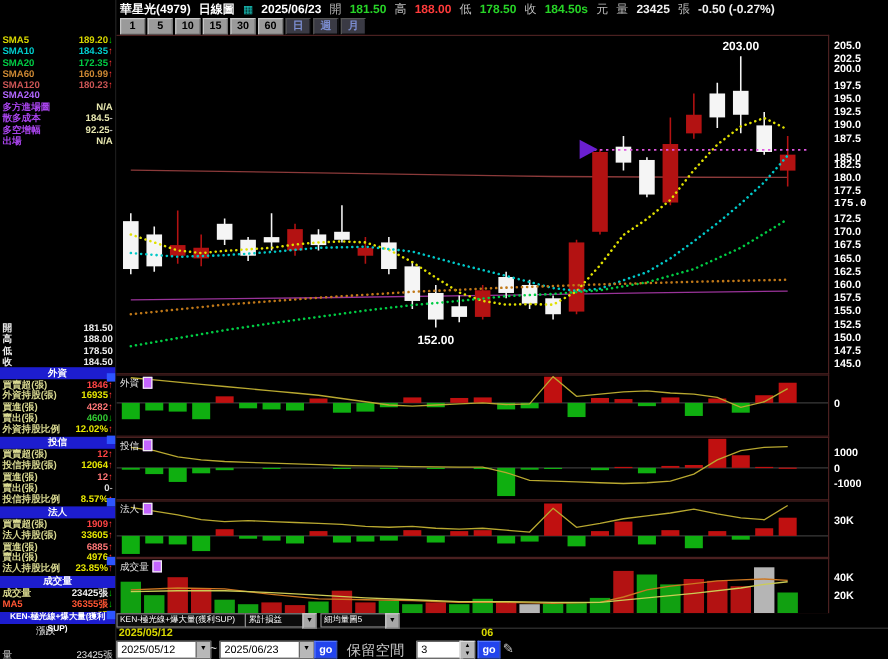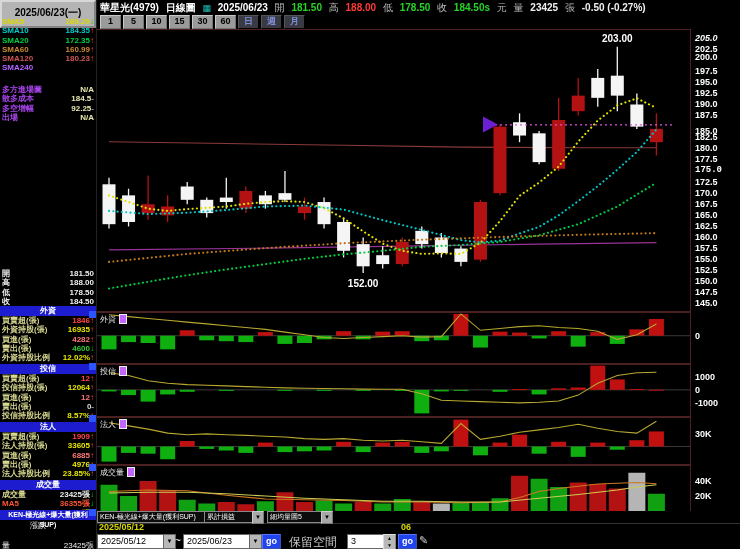--- a/index.html
+++ b/index.html
@@ -90,22 +90,21 @@
       <div class="pbtn">10</div>
       <div class="pbtn">15</div>
       <div class="pbtn">30</div>
       <div class="pbtn">60</div>
       <div class="pbtn dim">日</div>
       <div class="pbtn dim">週</div>
       <div class="pbtn dim">月</div>
     </div>
 
   <div id="sidebar" class="abs">
-    <div id="datebox" class="abs">2025/06/23(一)</div>
-    <div id="sma-rows" class="abs" style="left:0;top:17px;width:96px;">
+    <div id="sma-rows" class="abs" style="left:0;top:29px;width:96px;">
         <div class="srow">
           <span class="l" style="color: rgb(216, 216, 0);">SMA5</span>
           <span class="r"><span style="color: rgb(216, 216, 0);">189.20</span><span class="arr-dn">↓</span></span>
         </div>
         <div class="srow">
           <span class="l" style="color: rgb(0, 204, 204);">SMA10</span>
           <span class="r"><span style="color: rgb(0, 204, 204);">184.35</span><span class="arr-up">↑</span></span>
         </div>
         <div class="srow">
           <span class="l" style="color: rgb(0, 204, 68);">SMA20</span>
@@ -444,21 +443,21 @@
         <rect x="492.25" y="18" width="17" height="27" fill="#b31212"></rect>
         <rect x="511.79999999999995" y="22.5" width="17" height="22.5" fill="#b31212"></rect>
         <rect x="531.35" y="6.75" width="17" height="38.25" fill="#b5b5b5"></rect>
         <rect x="550.9" y="27.75" width="17" height="17.25" fill="#11a011"></rect>
         <polyline points="" fill="none" stroke="" stroke-width="1"></polyline>
         <polyline points="12,25.5 51.1,24.0 90.2,24.8 129.3,29.3 168.4,33.0 207.5,33.8 246.60000000000002,34.5 285.7,36.0 324.8,36.0 363.90000000000003,36.8 403,36.0 422.55,31.5 442.1,25.5 461.65000000000003,22.5 481.20000000000005,20.3 500.75,18.0 520.3,17.3 539.85,16.5 559.4,17.7" fill="none" stroke="#cc7722" stroke-width="1.1"></polyline>
         <polyline points="12,27.0 51.1,26.3 90.2,26.3 129.3,27.8 168.4,30.0 207.5,32.3 246.60000000000002,33.8 285.7,35.3 324.8,35.3 363.90000000000003,36.0 403,36.0 442.1,32.3 481.20000000000005,28.5 520.3,24.0 539.85,21.0 559.4,18.8" fill="none" stroke="#cccc55" stroke-width="1.1"></polyline>
       </svg><div class="corner"><span>成交量</span><span class="legendbox"></span></div></div>
 
   <div id="axiscol" class="abs">
-      <div class="axlab" style="top: 3.5px; font-style: italic;">205.0</div>
+      <div class="axlab" style="top: 3.5px;">205.0</div>
       <div class="axlab" style="top: 14.5825px;">202.5</div>
       <div class="axlab" style="top: 23px;">200.0</div>
       <div class="axlab" style="top: 36.7475px;">197.5</div>
       <div class="axlab" style="top: 47.83px;">195.0</div>
       <div class="axlab" style="top: 58.9125px;">192.5</div>
       <div class="axlab" style="top: 69.995px;">190.0</div>
       <div class="axlab" style="top: 81.0775px;">187.5</div>
       <div class="axlab" style="top: 97px;">185.0</div>
       <div class="axlab" style="top: 103.242px;">182.5</div>
       <div class="axlab" style="top: 114.325px;">180.0</div>

